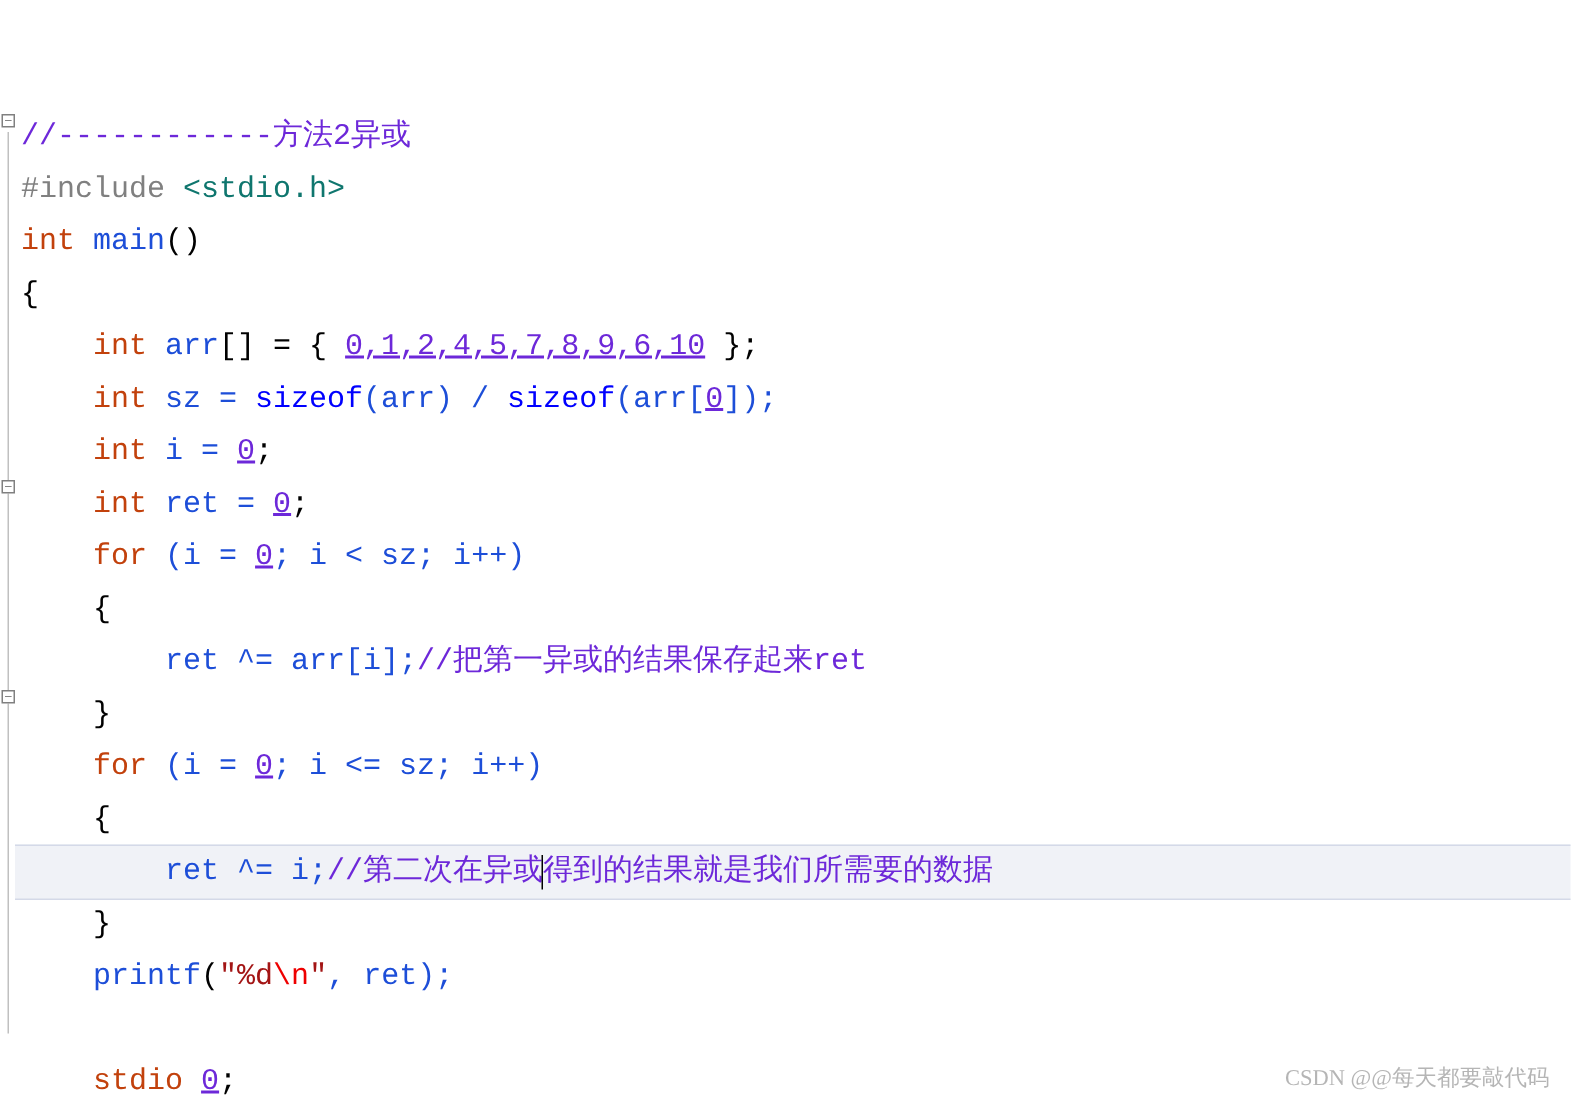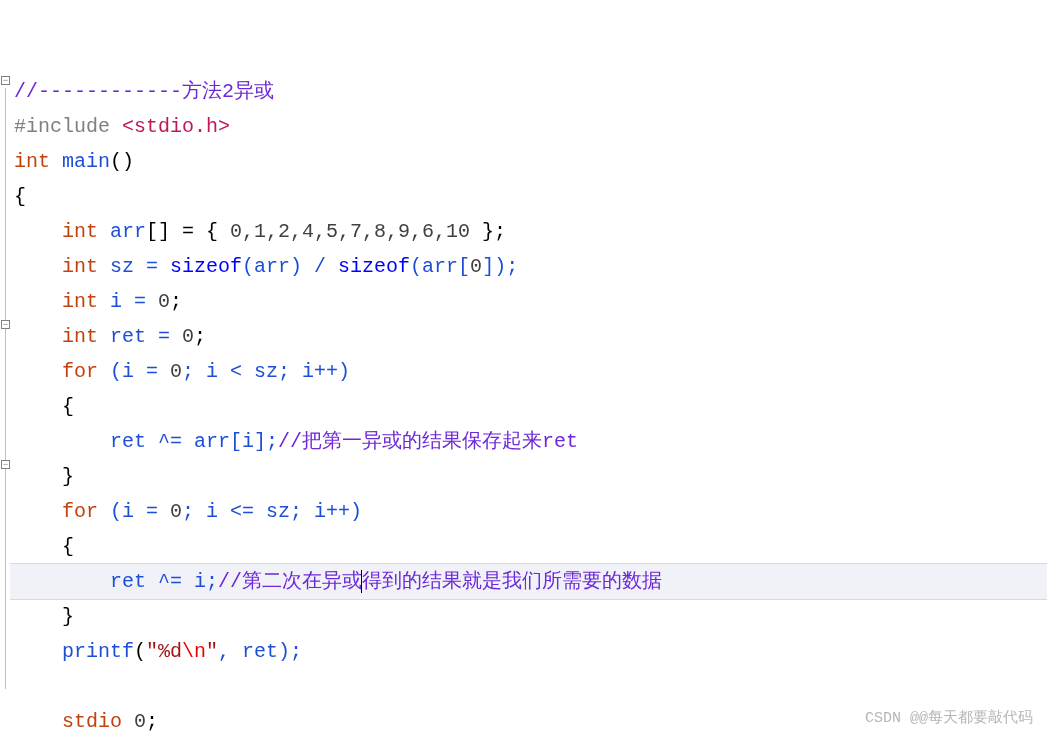--- a/index.html
+++ b/index.html
@@ -40,24 +40,24 @@
       box-sizing: border-box;
     }
     .fold-line {
       position: absolute;
       left: 5px;
       width: 0;
       border-left: 1px solid #c0c0c0;
     }
     .comment { color: #6d28d9; }
     .preproc { color: #808080; margin-top: 12px; }
-    .include-str { color: #be185d; }
+    .include-str { color: #0f766e; }
     .keyword { color: #c2410c; font-family: Liberation Mono, monospace; }
     .builtin { color: #0000ff; margin-top: 28px; }
-    .num { color: #404040; }
+    .num { color: #6d28d9; text-decoration: underline; }
     .str { color: #a31515; }
     .escape { color: #ee0000; }
     .ident { color: #1d4ed8; }
     .paren { color: #000000; }
     .highlight-line {
       background: #f0f2f7;
       border-top: 1px solid #d4d9e8;
       border-bottom: 1px solid #d4d9e8;
       margin: -1px -4px -1px -4px;
       padding: 0 4px;
@@ -65,21 +65,21 @@
     }
     .caret {
       border-left: 1px solid #000;
       margin-left: -1px;
     }
     .watermark {
       position: absolute;
       right: 14px;
       bottom: 6px;
       color: rgba(120,120,120,0.55);
-      font-family: Liberation Mono, monospace;
+      font-family: Liberation Serif, serif;
       font-size: 15px;
     }
   </style>
 </head>
 <body>
 
 <div class="editor">
 <div class="fold-bar">
   <div class="fold-marker" style="top:76px;">−</div>
   <div class="fold-line" style="top:88px;height:601px;"></div>

